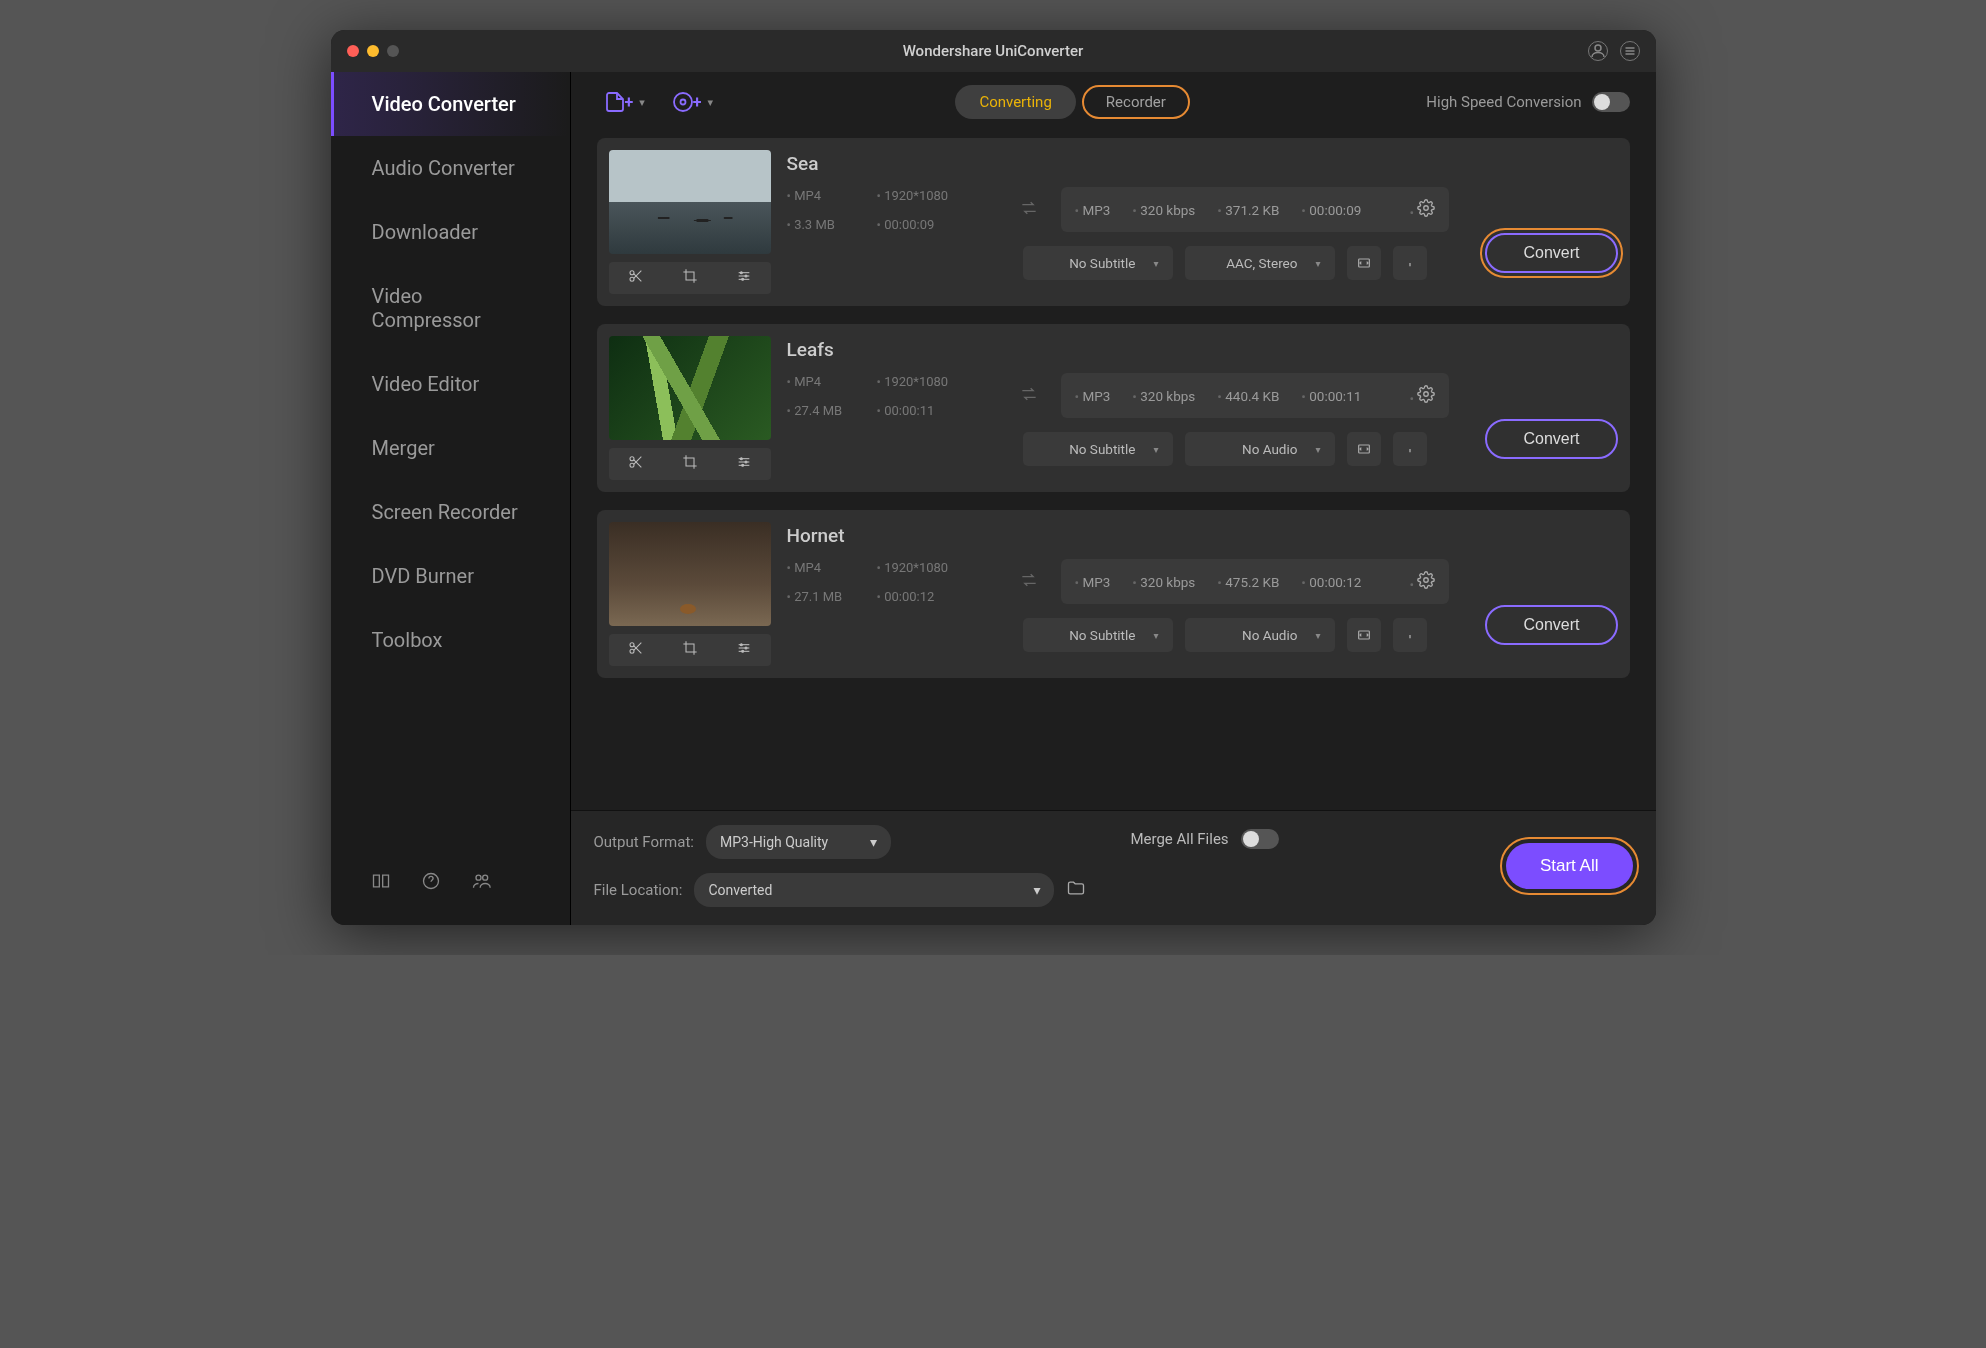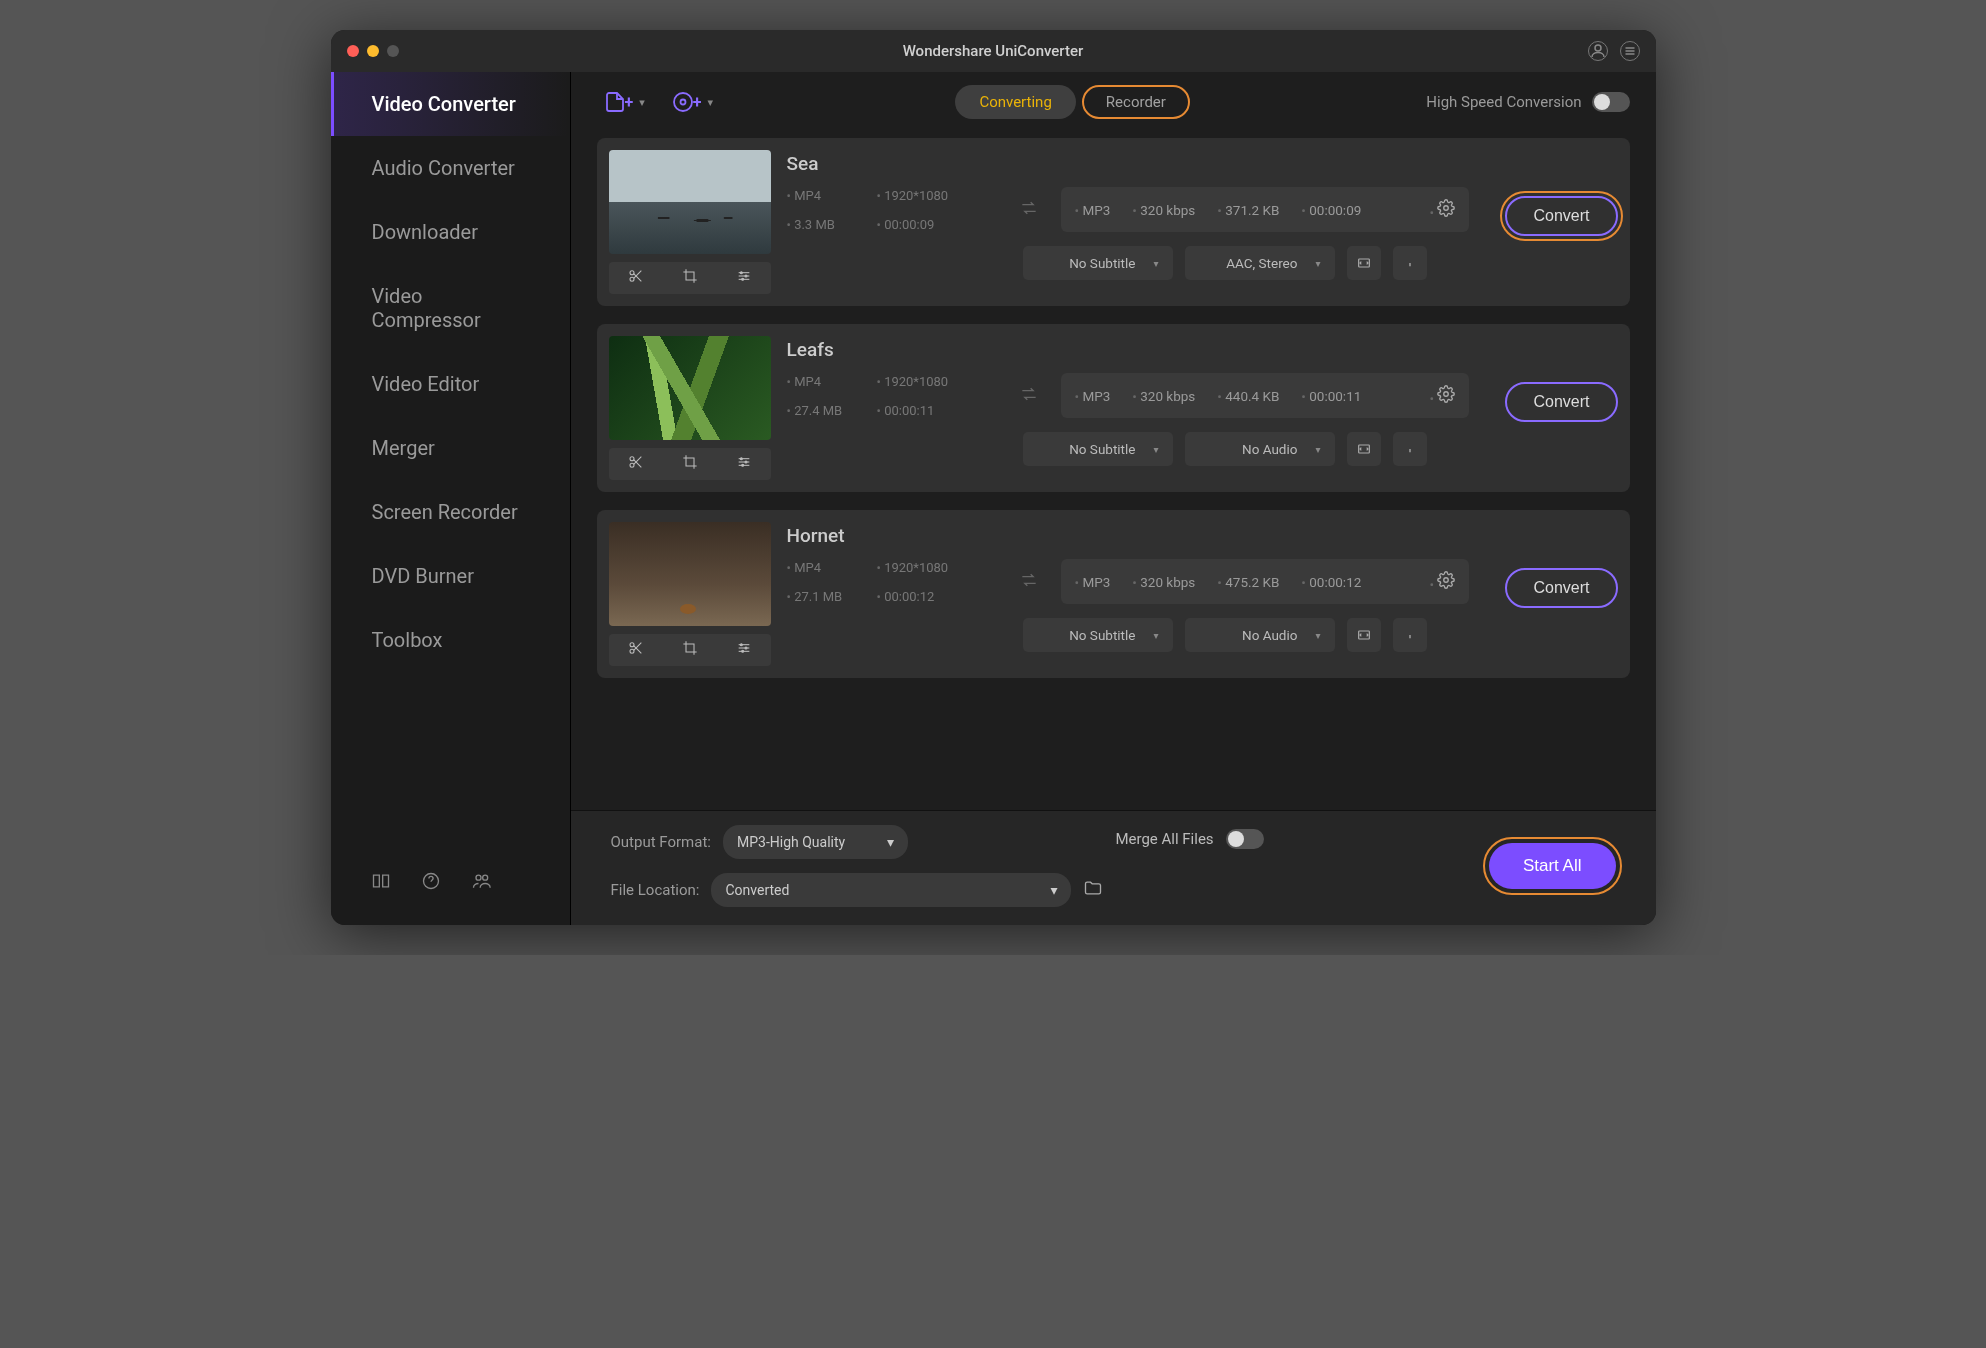--- a/index.html
+++ b/index.html
@@ -114,29 +114,29 @@
   .dropdowns{display:flex;gap:12px;margin-top:14px;align-items:center;margin-left:236px;}
   .dd{
     background:var(--field);border-radius:5px;height:34px;min-width:150px;
     display:flex;align-items:center;justify-content:flex-end;gap:18px;color:#bbb;font-size:13.5px;cursor:pointer;padding:0 14px;
   }
   .dd .chev{font-size:10px;color:#888;}
   .sq-btn{width:34px;height:34px;background:var(--field);border-radius:5px;display:flex;align-items:center;justify-content:center;color:#aaa;cursor:pointer;}
   .convert-col{display:flex;align-items:flex-start;padding-top:46px;padding-left:20px;}
   .convert-btn{
     border:2px solid var(--purple-dim);color:#ddd;border-radius:22px;
-    padding:9px 26px;font-size:16px;background:transparent;cursor:pointer;
+    padding:9px 36px;font-size:16px;background:transparent;cursor:pointer;margin-top:37px;
   }
   .convert-btn.hl{
     outline:2px solid var(--orange);outline-offset:3px;
   }
   
   .footer{
     border-top:1px solid #111;background:#262626;
-    padding:14px 40px 18px;display:flex;align-items:center;gap:12px;
+    padding:14px 23px 18px;display:flex;align-items:center;gap:44px;
   }
   .fcol{display:flex;flex-direction:column;gap:14px;}
   .frow{display:flex;align-items:center;gap:12px;color:var(--text-dim);font-size:15px;}
   .fdd{
     background:var(--field);border-radius:16px;height:34px;
     display:flex;align-items:center;padding:0 14px;color:#ccc;font-size:14px;cursor:pointer;min-width:185px;justify-content:space-between;
   }
   .fdd.wide{min-width:360px;}
   .folder-ic{color:#aaa;cursor:pointer;}
   .merge{display:flex;align-items:center;gap:12px;color:#bbb;font-size:15px;align-self:flex-start;margin-top:4px;}

